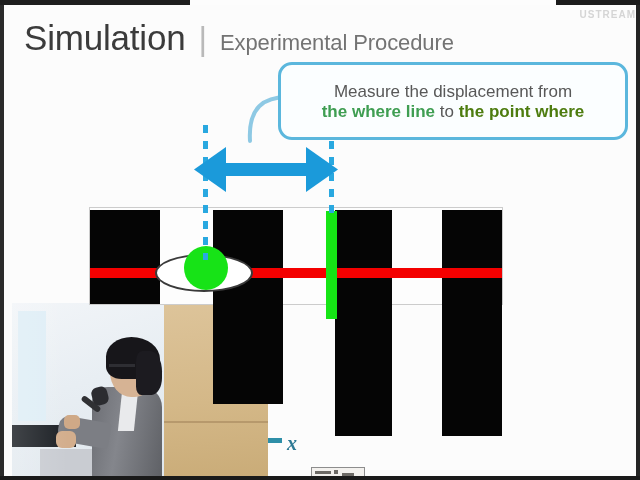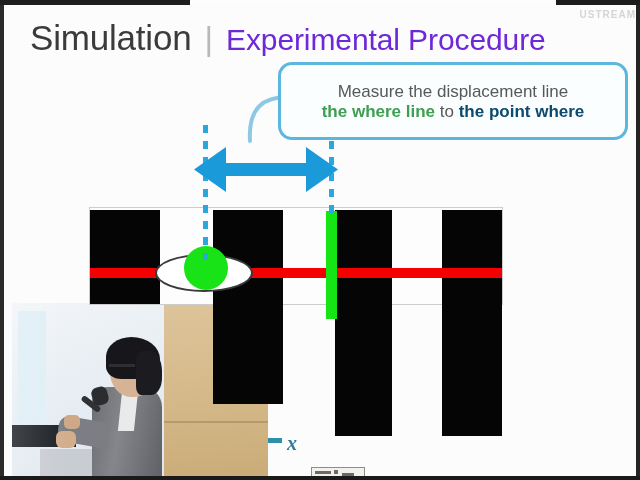--- a/index.html
+++ b/index.html
@@ -43,39 +43,39 @@
     position: absolute;
     left: 4px; top: 5px;
     width: 632px; height: 471px;
     background: #fcfcfc;
     overflow: hidden;
   }
 
   
   .title-row {
     position: absolute;
-    left: 26px; top: 13px;
+    left: 20px; top: 13px;
     display: flex;
     align-items: baseline;
     white-space: nowrap;
   }
   .title-main {
     font-size: 35px;
     color: #3b3b3b;
     letter-spacing: -0.2px;
   }
   .title-sep {
     font-size: 33px;
     color: #b9b9b9;
     margin: 0 13px;
     font-weight: 300;
   }
   .title-sub {
-    font-size: 30px;
-    color: #6d28d9;
+    font-size: 22px;
+    color: #737373;
     letter-spacing: -0.1px;
   }
 
   
   .watermark {
     position: absolute;
     right: 4px; top: 9px;
     font-size: 10px;
     font-weight: bold;
     letter-spacing: 1px;
@@ -269,21 +269,21 @@
     padding-top: 1px;
   }
   .callout-line {
     font-size: 17px;
     line-height: 20px;
     white-space: nowrap;
     text-align: center;
   }
   .c-gray  { color: #585858; }
   .c-green { color: #3f9e52; font-weight: bold; }
-  .c-red   { color: #0c4a6e; font-weight: bold; }
+  .c-red   { color: #4d7c0f; font-weight: bold; }
   .callout-tail { position: absolute; left: 240px; top: 88px; }
 
   
   .xlabel {
     position: absolute;
     left: 283px; top: 427px;
     font-family: "Liberation Serif", serif;
     font-style: italic;
     font-weight: bold;
     font-size: 20px;
@@ -363,21 +363,21 @@
       <div class="xtick"></div>
       <div class="xlabel">x</div>
     </div>
 
     <svg class="callout-tail" width="48" height="52" viewBox="0 0 48 52">
       <path d="M44 4 C 20 4, 4 14, 6 48" fill="none" stroke="#8ec9e4" stroke-width="4" stroke-linecap="round"></path>
     </svg>
 
     <div class="callout">
       <div class="callout-line">
-        <span class="c-gray">Measure the displacement line</span>
+        <span class="c-gray">Measure the displacement from</span>
       </div>
       <div class="callout-line">
         <span class="c-green">the where line</span><span class="c-gray"> to </span><span class="c-red">the point where</span>
       </div>
     </div>
 
     <div class="title-row">
       <span class="title-main">Simulation</span>
       <span class="title-sep">|</span>
       <span class="title-sub">Experimental Procedure</span>

